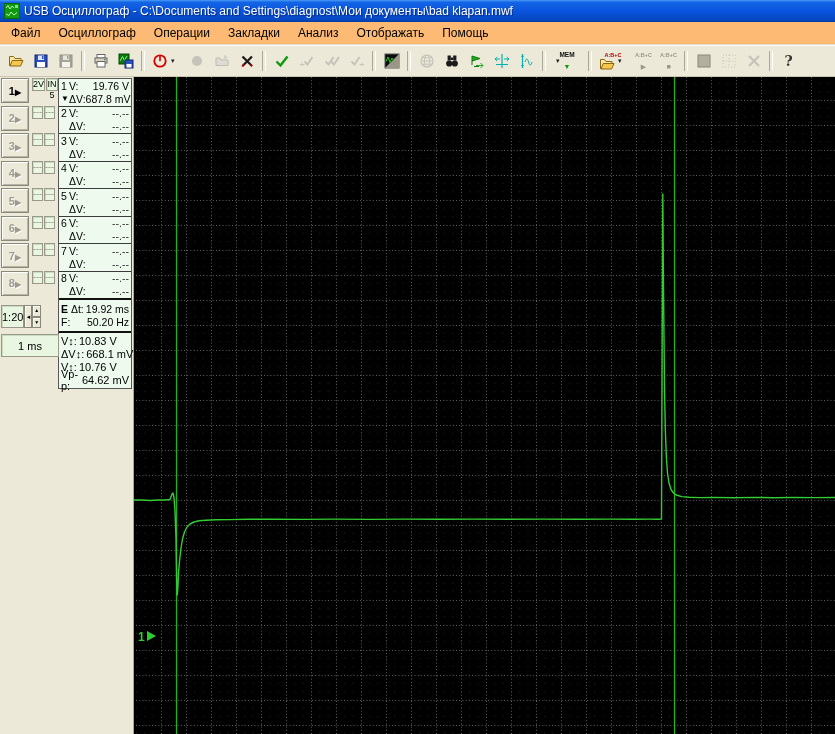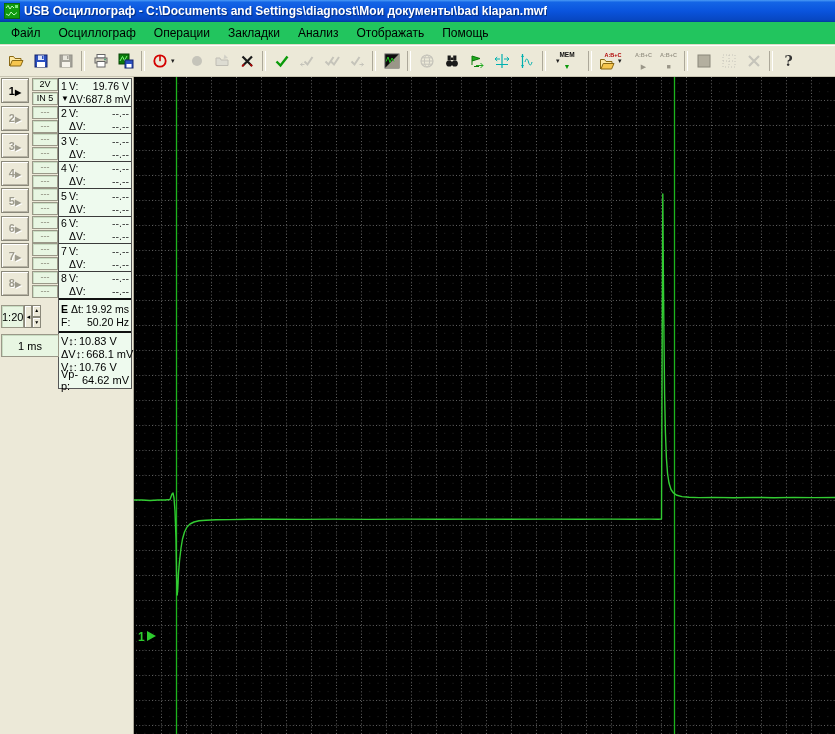--- a/index.html
+++ b/index.html
@@ -2,25 +2,25 @@
 <html><head>
 <meta charset="utf-8">
 <style>
   html,body{margin:0;padding:0}
   body{width:835px;height:734px;overflow:hidden;background:#ece9d8;
        font-family:"Liberation Sans",sans-serif;position:relative;font-size:11px;color:#000}
   
   .titlebar{height:22px;display:flex;align-items:center;gap:4px;padding:0 4px;
     background:linear-gradient(to bottom,#4a9bf5 0%,#1465e6 10%,#0a54dd 50%,#0747c2 90%,#023a9e 100%);}
   .app-icon{width:16px;height:16px;flex:none;display:flex}
-  .title-text{color:#fff;font-weight:bold;font-size:12px;white-space:nowrap;
+  .title-text{color:#fff;font-weight:normal;font-size:12px;white-space:nowrap;
     text-shadow:1px 1px 1px #012a7a;overflow:hidden}
   
   .menubar{height:22px;display:flex;align-items:center;padding-left:2px;font-size:12px;
-    background:#22c55e;border-bottom:1px solid #e0dcc8}
+    background:#fdba74;border-bottom:1px solid #e0dcc8}
   .menu-item{padding:3px 9px;cursor:default}
   
   .toolbar{height:28px;display:flex;align-items:center;padding:1px 3px;background:#ece9d8;
     border-top:1px solid #fff;border-bottom:1px solid #c9c5b2}
   .tb{width:25px;height:23px;flex:none;display:flex;align-items:center;justify-content:center;
     background:transparent;border:1px solid transparent;padding:0;position:relative;cursor:default}
   .tb.wdd{width:36px;justify-content:flex-start;padding-left:3px}
   .tb .ig{width:16px;height:16px;display:flex;flex:none}
   .tb .ig svg{width:16px;height:16px}
   .tb.dis .ig{filter:grayscale(1) opacity(.45)}
@@ -40,21 +40,21 @@
     border-right:1px solid #aca899}
   .plot{flex:1;background:#000;position:relative}
   .plot svg{display:block}
   
   .ch-row{position:absolute;left:1px;height:27px}
   .ch-btn{position:absolute;left:0;top:0;width:28px;height:25px;font-size:11px;font-weight:bold;
     background:#ece9d8;border:1px solid #8a887a;box-shadow:inset 1px 1px 0 #fff,inset -1px -1px 0 #b9b5a6;
     padding:0;cursor:default}
   .ch-btn i{font-style:normal;font-size:8px}
   .ch-btn.off{color:#9d9b8d;text-shadow:1px 1px 0 #fff}
-  .ch-boxes{position:absolute;left:31px;top:0;width:26px;display:flex;flex-direction:column;gap:1px}
+  .ch-boxes{position:absolute;left:31px;top:0;width:26px;display:flex;gap:1px}
   .ch-box{height:11px;background:#e8f6e2;border:1px solid #9a9888;
     box-shadow:inset 1px 1px 0 #c9dcc2;font-size:9px;text-align:center;line-height:11px}
   .ch-box.off{color:#8a8878}
   
   .info-panel{position:absolute;left:58px;top:1px;width:74px;background:#eefaee;
     border:1px solid #565656;box-sizing:border-box}
   .info-ch{height:26.5px;border-bottom:1px solid #3a3a3a;padding:0 2px;overflow:hidden}
   .info-ch.last{border-bottom:2px solid #111}
   .il{display:flex;height:13px;align-items:center;font-size:10.5px}
   .il .n{width:8px;flex:none}

